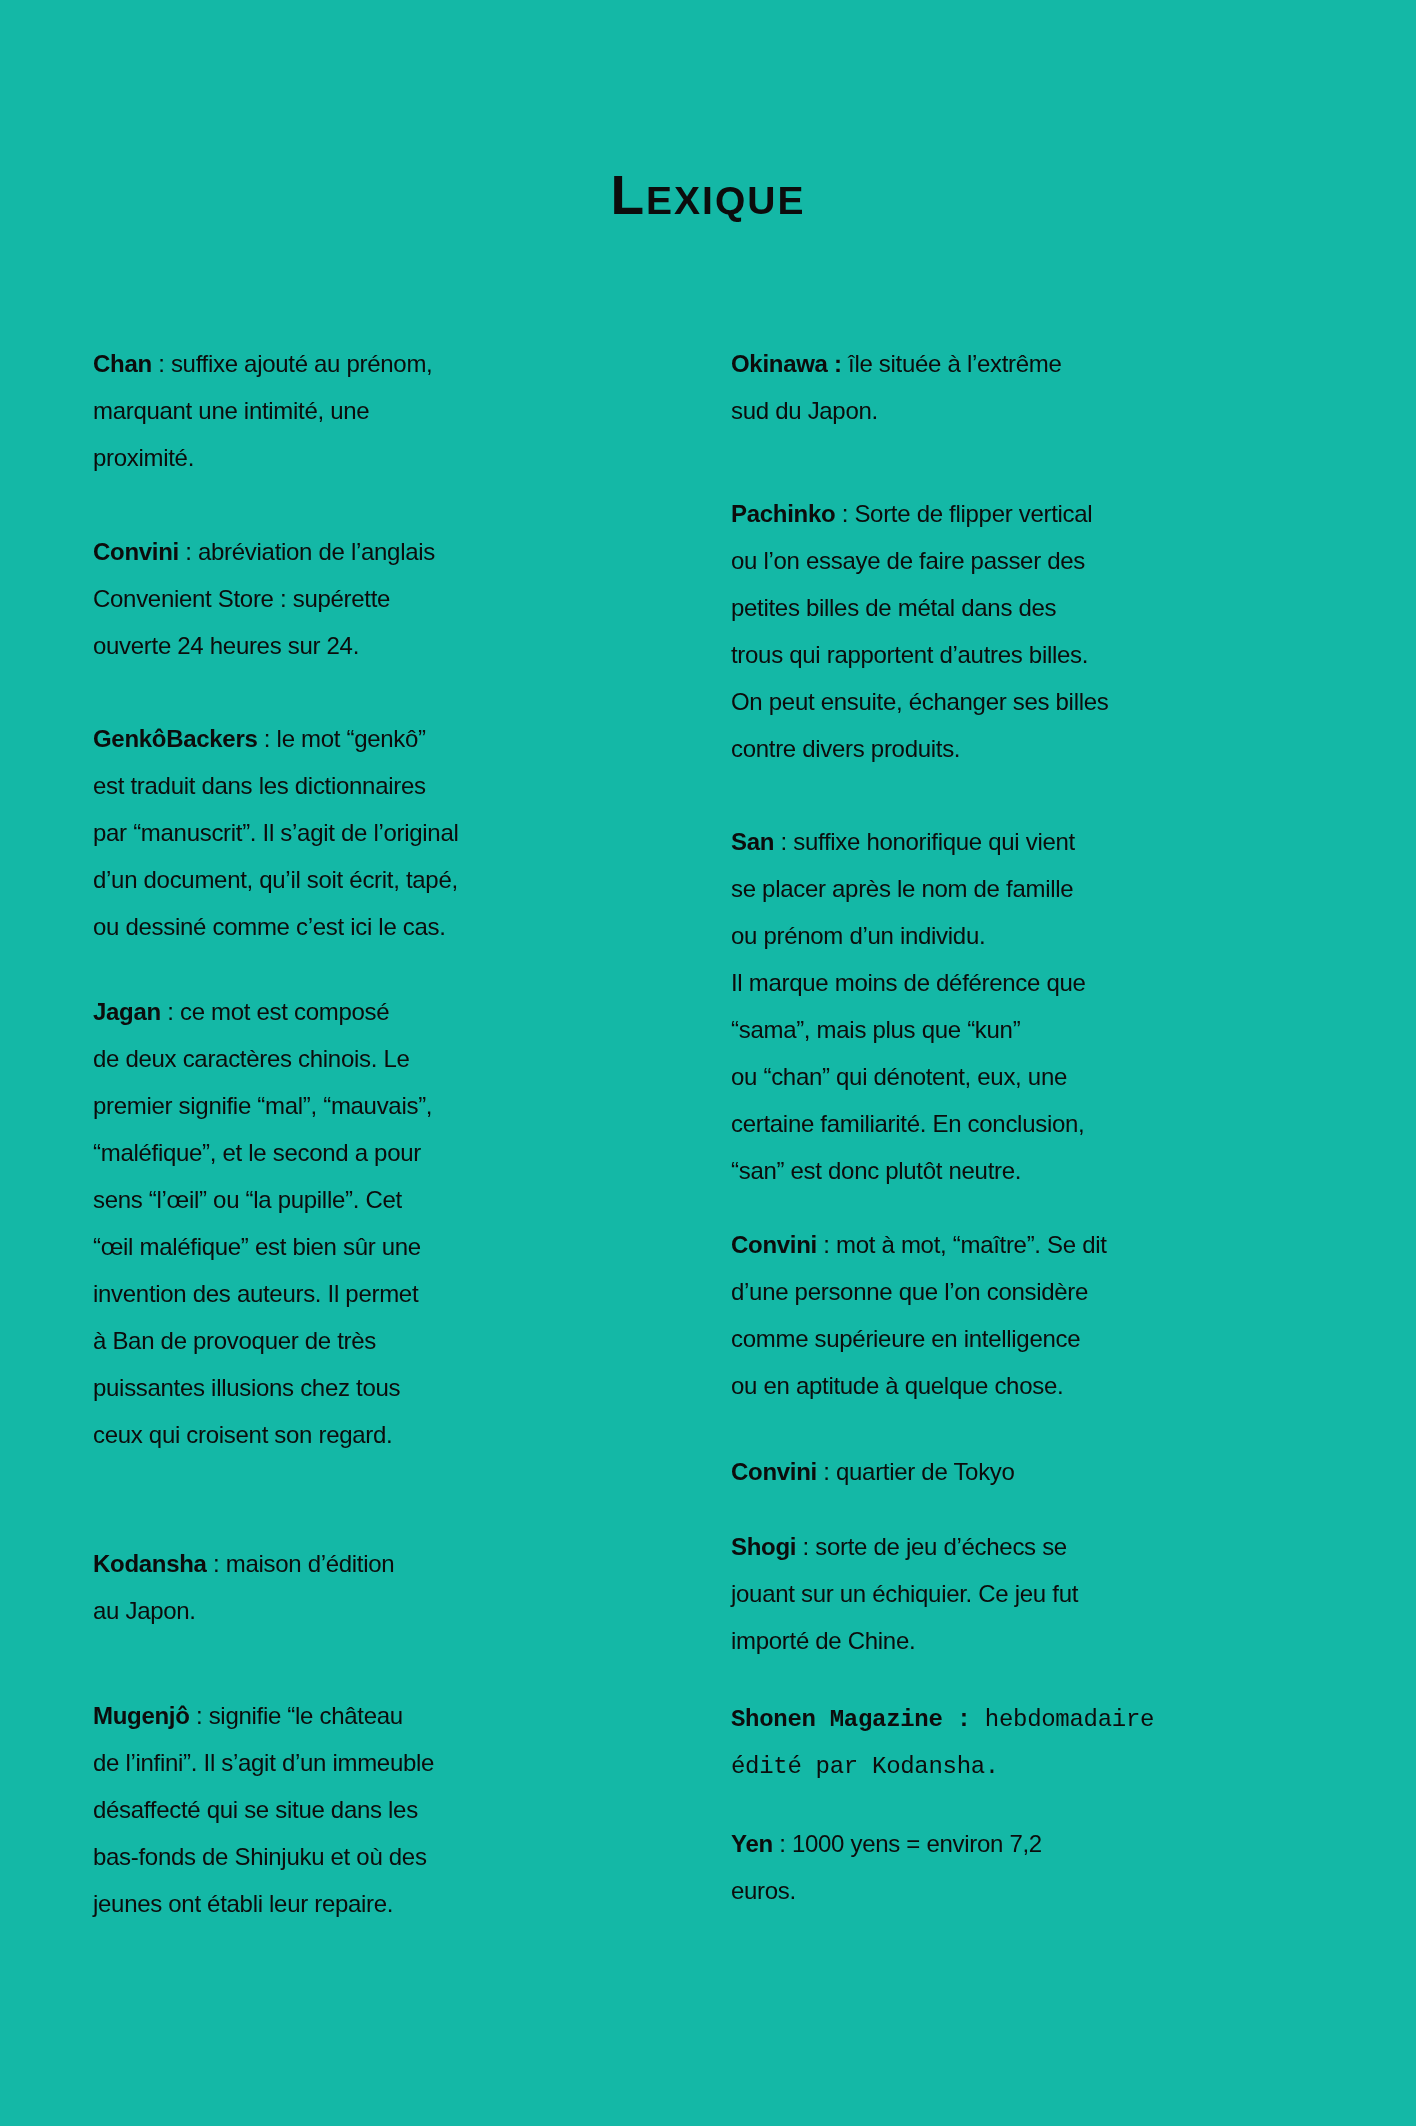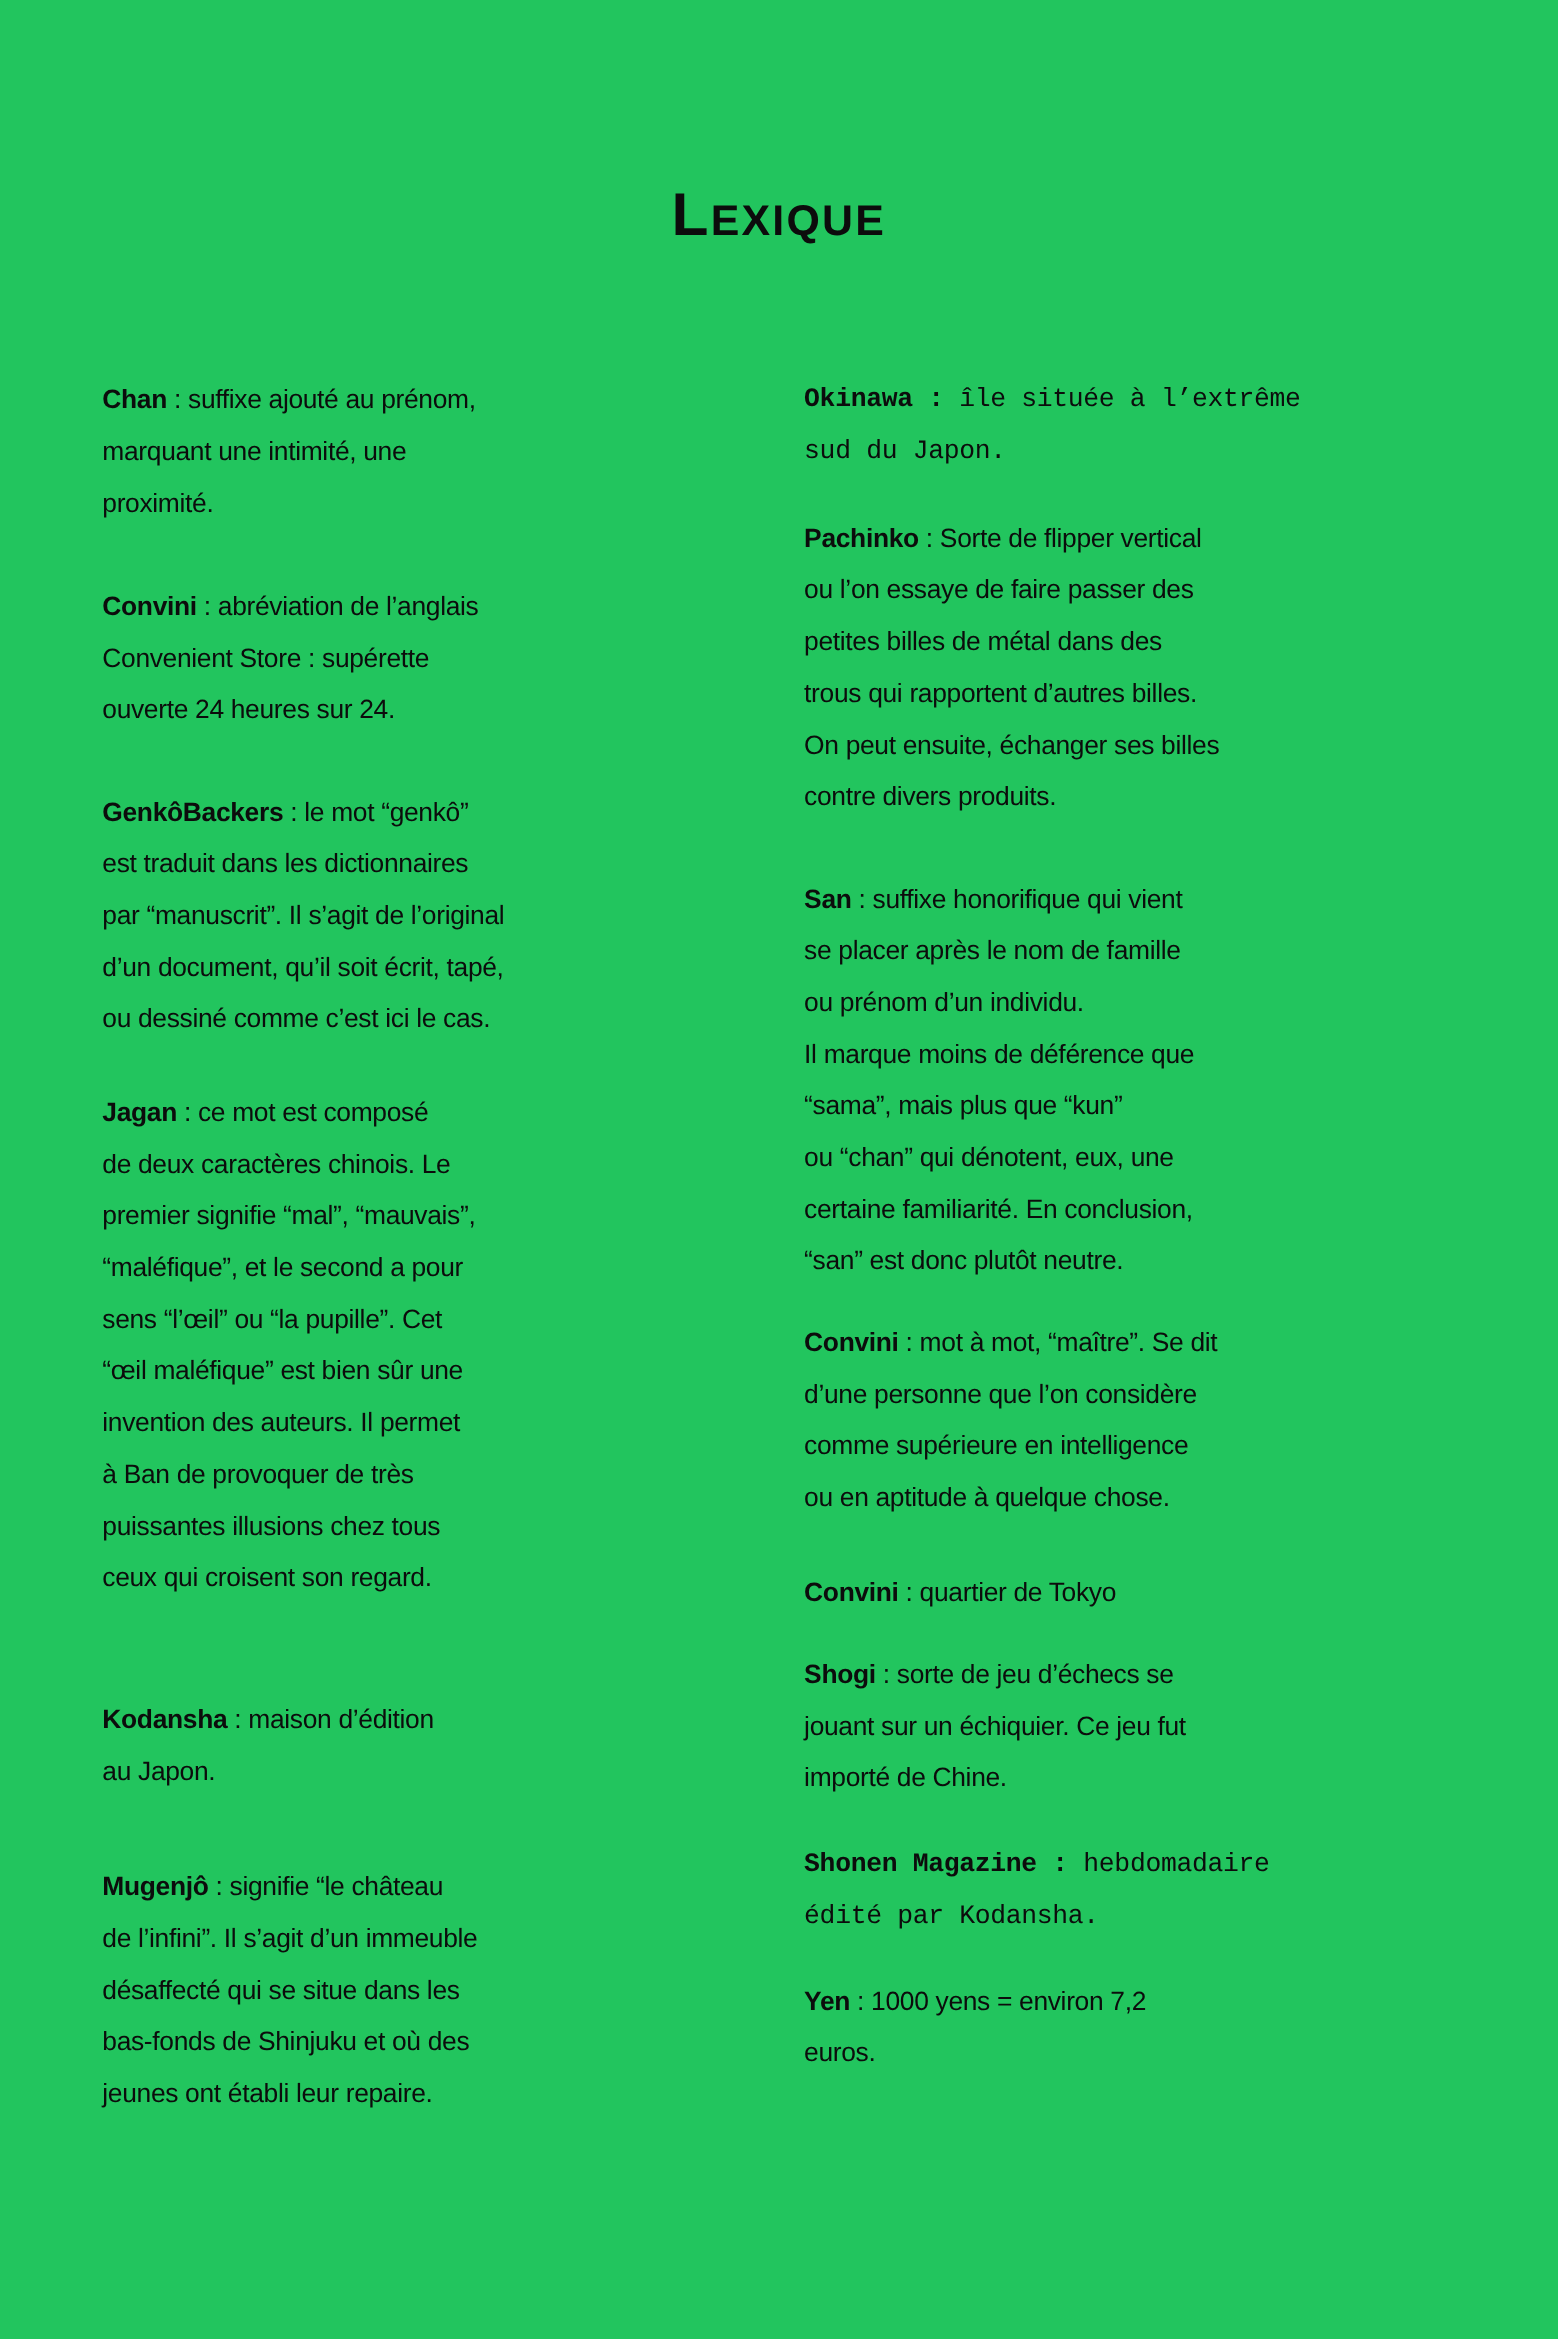--- a/index.html
+++ b/index.html
@@ -4,21 +4,21 @@
 <style>
   html, body {
     margin: 0;
     padding: 0;
     background: #ffffff;
   }
   .page {
     position: relative;
     width: 1416px;
     height: 2126px;
-    background: #22c55e;
+    background: #14b8a6;
     color: #0c0c0c;
     font-family: "Liberation Sans", sans-serif;
     overflow: hidden;
   }
   .title {
     position: absolute;
     top: 163px;
     left: 0;
     width: 100%;
     text-align: center;
@@ -49,21 +49,21 @@
   }
   .entry .term {
     font-weight: 700;
   }
   
   .col-left  .entry:nth-of-type(1) { margin-bottom: 47px; }
   .col-left  .entry:nth-of-type(2) { margin-bottom: 46px; }
   .col-left  .entry:nth-of-type(3) { margin-bottom: 38px; }
   .col-left  .entry:nth-of-type(4) { margin-bottom: 82px; }
   .col-left  .entry:nth-of-type(5) { margin-bottom: 58px; }
-  .col-right .entry:nth-of-type(1) { margin-bottom: 32px; font-family: Liberation Mono, monospace; }
+  .col-right .entry:nth-of-type(1) { margin-bottom: 56px; }
   .col-right .entry:nth-of-type(2) { margin-bottom: 46px; }
   .col-right .entry:nth-of-type(3) { margin-bottom: 27px; }
   .col-right .entry:nth-of-type(4) { margin-bottom: 39px; }
   .col-right .entry:nth-of-type(5) { margin-bottom: 28px; }
   .col-right .entry:nth-of-type(6) { margin-bottom: 32px; }
   .col-right .entry:nth-of-type(7) { margin-bottom: 30px; font-family: Liberation Mono, monospace; }
 </style>
 </head>
 <body>
 

